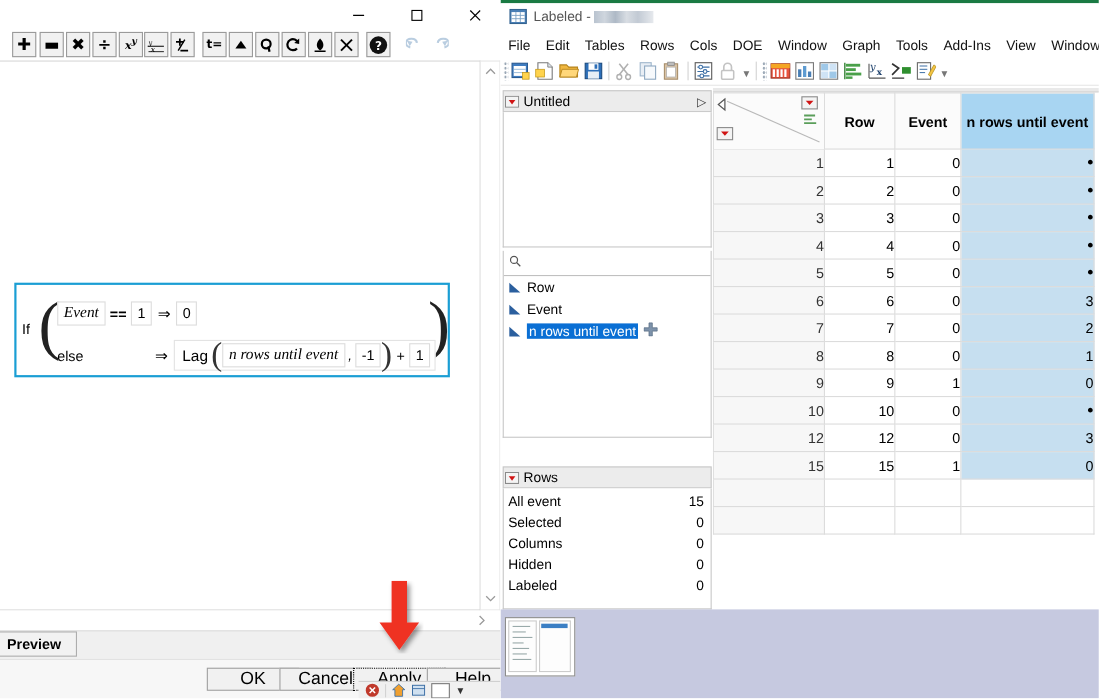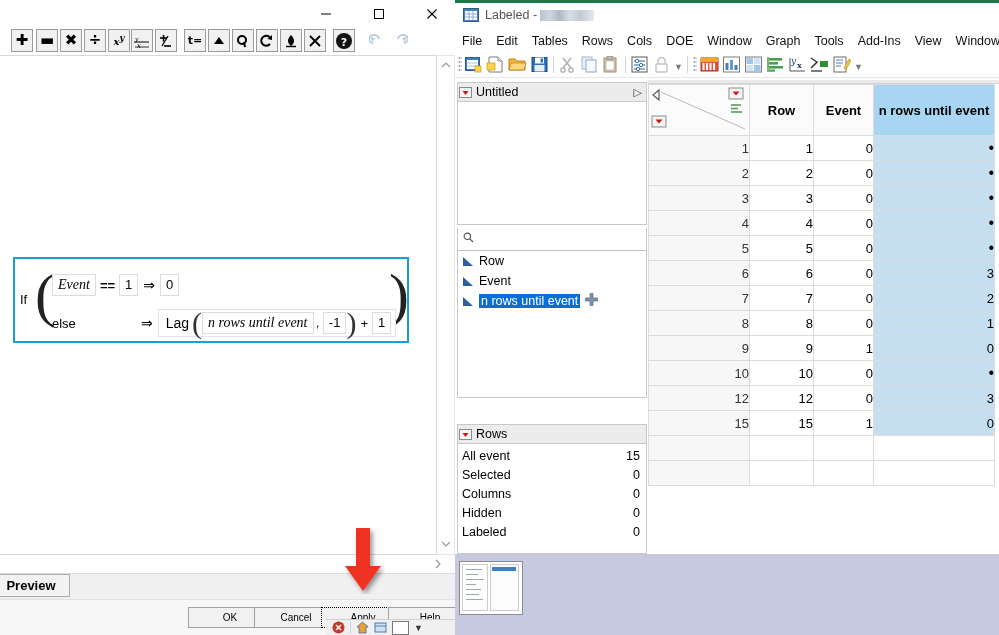--- a/index.html
+++ b/index.html
@@ -43,21 +43,21 @@
 
   
   #fw-vscroll{position:absolute;left:437px;top:55px;width:18px;height:500px;background:#fff;border:1px solid #e6e6e6;border-left:none;box-sizing:border-box;}
   .chev{position:absolute;left:3px;width:12px;height:12px;color:#9a9a9a;}
   #fw-hscroll{position:absolute;left:0;top:555px;width:455px;height:18px;background:#fff;}
   #preview-bar{position:absolute;left:0;top:573px;width:455px;height:26px;background:#f0f0f0;border-top:1px solid #dcdcdc;}
   #preview-btn{position:absolute;left:-8px;top:0px;width:78px;height:23px;border:1px solid #adadad;background:#f2f2f2;
                display:flex;align-items:center;justify-content:center;font-weight:bold;font-size:13px;box-sizing:border-box;}
   #btn-bar{position:absolute;left:0;top:599px;width:455px;height:36px;background:#f7f7f7;border-top:1px solid #e2e2e2;}
   .dlg-btn{position:absolute;top:7px;width:84px;height:21px;border:1px solid #a0a0a0;background:#f1f1f1;
-           display:flex;align-items:center;justify-content:center;font-size:10px;box-sizing:border-box;}
+           display:flex;align-items:center;justify-content:center;font-size:16px;box-sizing:border-box;}
   .dlg-btn.focused{border:1px dotted #000;}
 
   
   #red-arrow{position:absolute;left:343px;top:528px;width:42px;height:66px;}
 
   
   #jmp-window{position:absolute;left:455px;top:0;width:544px;height:635px;background:#fff;overflow:hidden;}
   #jmp-top-border{position:absolute;left:0;top:0;width:544px;height:3px;background:#1a7a43;}
   #jmp-title{position:absolute;left:0;top:3px;width:544px;height:24px;background:#fff;display:flex;align-items:center;}
   #jmp-title-icon{width:16px;height:14px;margin-left:8px;margin-right:6px;}

